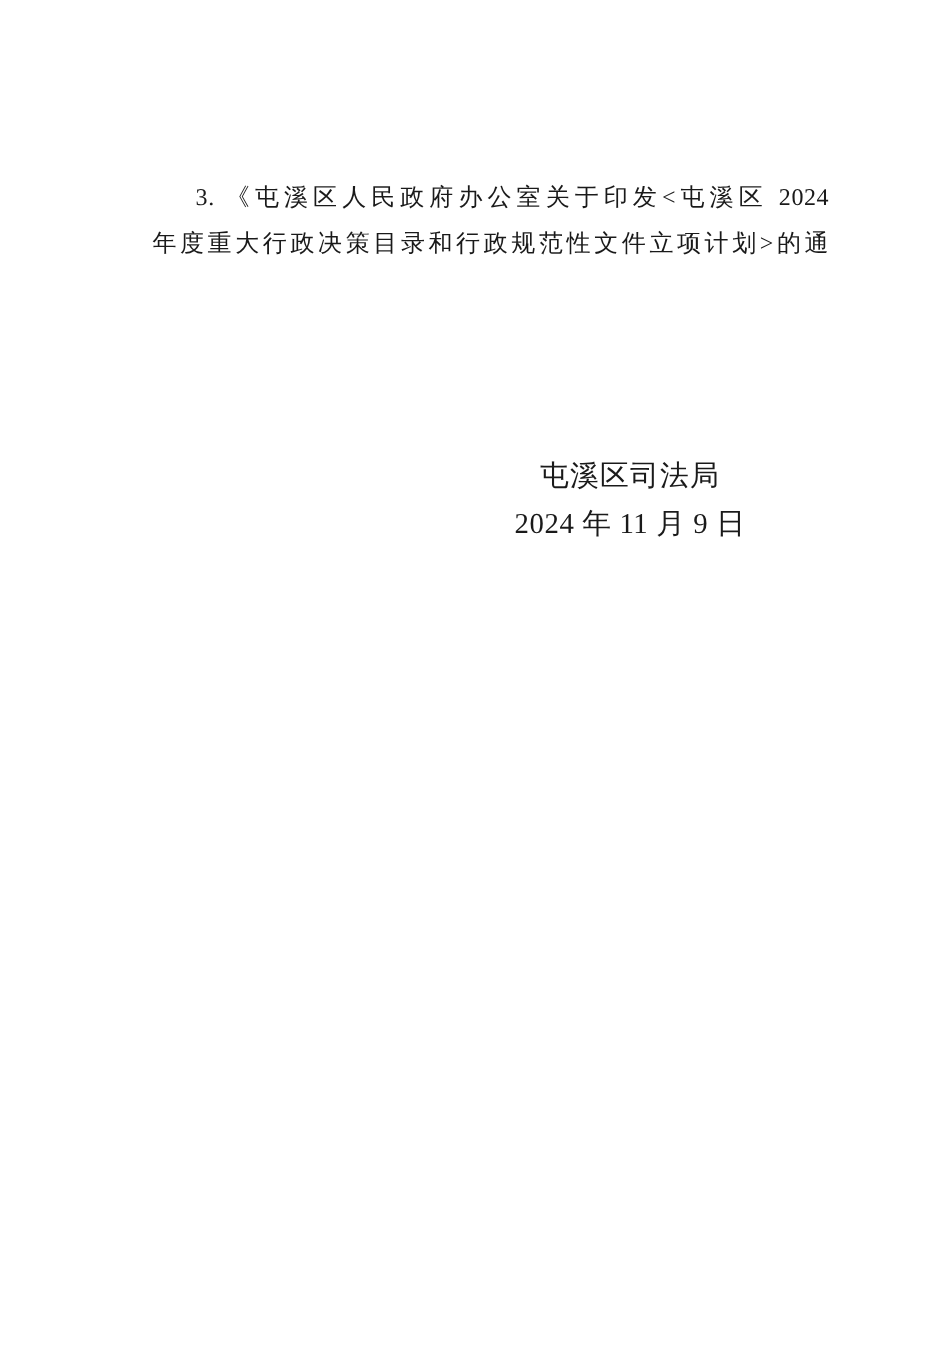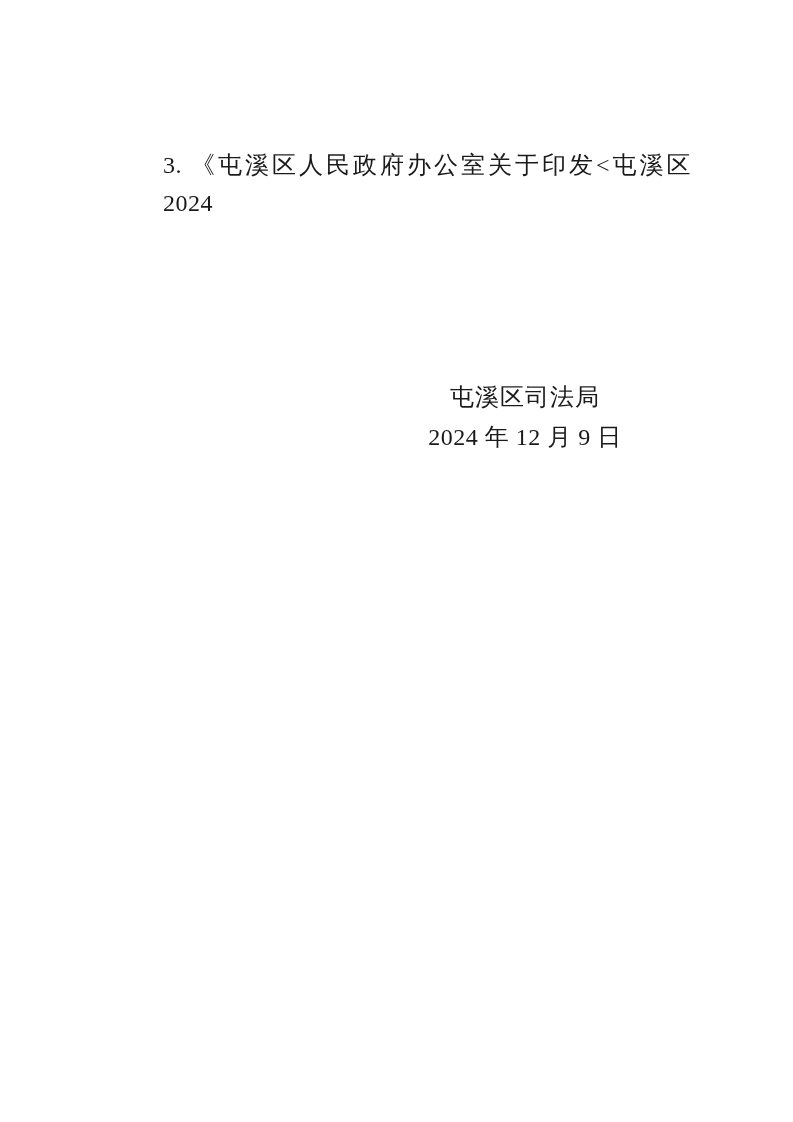--- a/index.html
+++ b/index.html
@@ -17,21 +17,21 @@
     overflow: hidden;
     font-family: "Liberation Serif", "DejaVu Serif", serif;
     color: #1a1a1a;
   }
   
   .notice-paragraph {
     position: absolute;
     left: 127px;
     top: 146px;
     width: 564px;
-    font-size: 24px;
+    font-size: 20px;
     line-height: 38px;
     letter-spacing: 0.5px;
   }
   .notice-line {
     text-align: left;
   }
   .notice-line.justified {
     text-align: justify;
     text-align-last: justify;
   }
@@ -55,20 +55,21 @@
     letter-spacing: 0.5px;
   }
 </style>
 </head>
 <body>
 
 <div class="page">
 
   <div class="notice-paragraph">
     <div class="notice-line justified first-line">3. 《屯溪区人民政府办公室关于印发&lt;屯溪区 2024</div>
+    <div class="notice-line justified">年度重大行政决策目录和行政规范性文件立项计划&gt;的通</div>
   </div>
 
   <div class="signature-block">
     <div class="signature-org">屯溪区司法局</div>
-    <div class="signature-date">2024 年 12 月 9 日</div>
+    <div class="signature-date">2024 年 11 月 9 日</div>
   </div>
 
 </div>
 
 </body></html>

